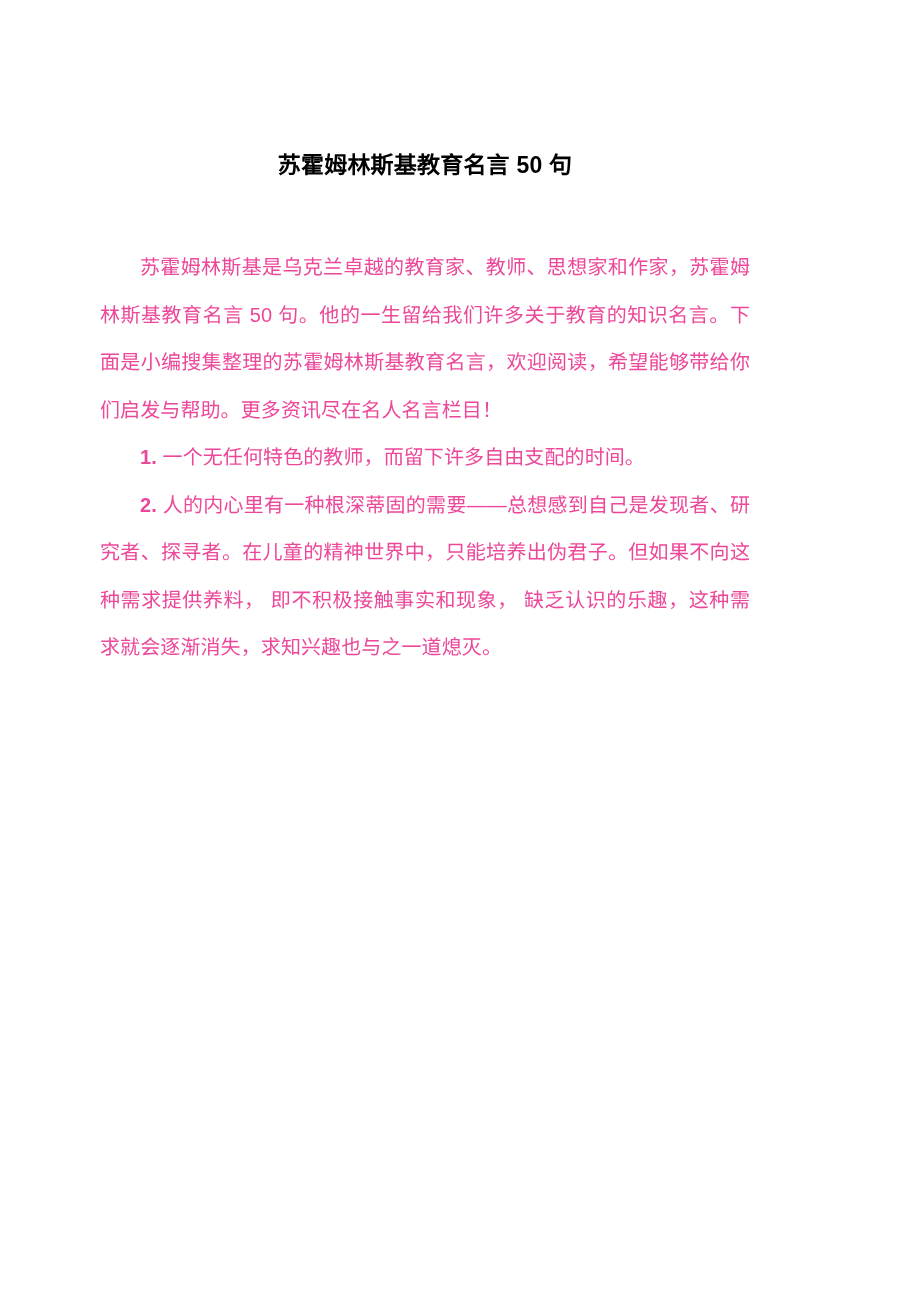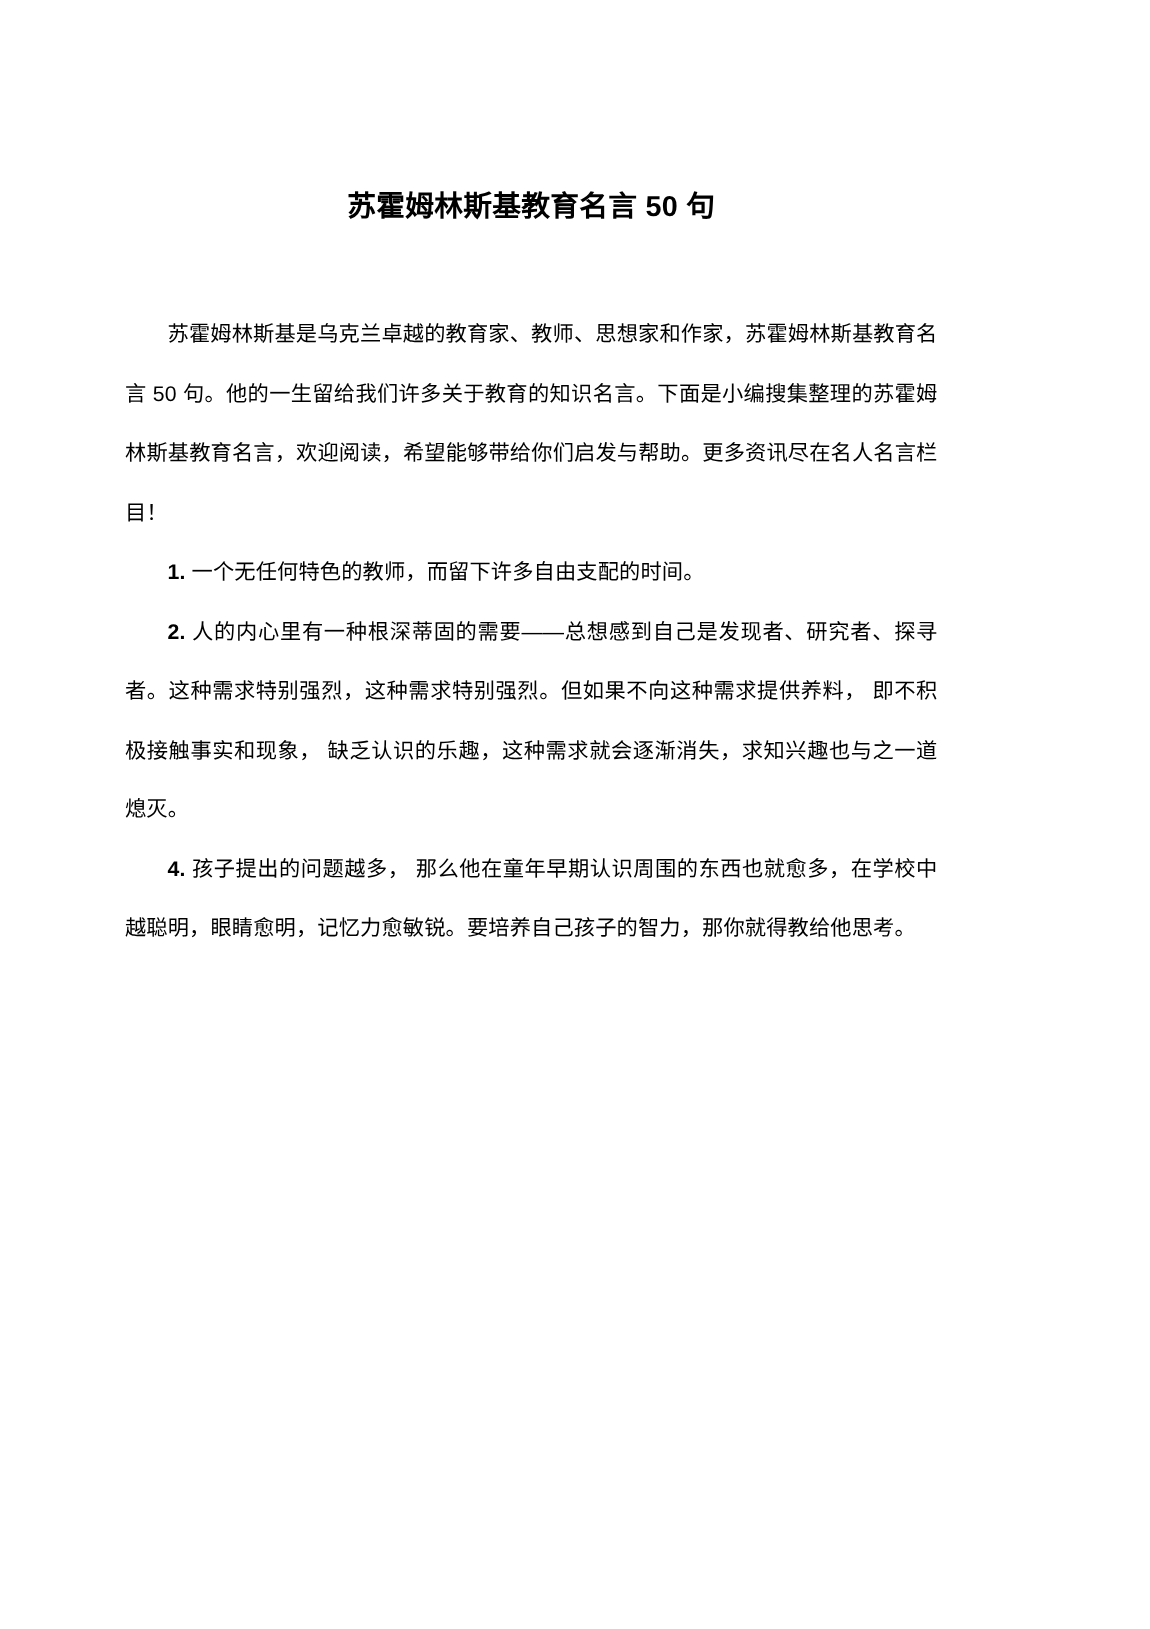--- a/index.html
+++ b/index.html
@@ -39,26 +39,26 @@
     letter-spacing: 0.2px;
     
     padding-top: 148px;
   }
   .body-block {
     margin-top: 62px;
   }
   p.para {
     margin: 0 0 0 0;
     padding: 0;
-    font-size: 17px;
+    font-size: 20px;
     line-height: 47.5px;
     text-align: justify;
     text-justify: inter-ideograph;
     text-indent: 2em;
-    color: #000000;
+    color: #ec4899;
     letter-spacing: 0.1px;
     word-break: break-all;
   }
   p.para + p.para {
     margin-top: 0;
   }
   p.para .num {
     font-weight: bold;
   }
   .footer {
@@ -87,28 +87,24 @@
 
       <p class="para">苏霍姆林斯基是乌克兰卓越的教育家、教师、思想家和作家，苏霍姆林斯基教育名言 50 句。他的一生留给我们许多关于教育的知识名言。下面是小编搜集整理的苏霍姆林斯基教育名言，欢迎阅读，希望能够带给你们启发与帮助。更多资讯尽在名人名言栏目！</p>
 
       <p class="para">
         <span class="num">1.</span>
         <span>一个无任何特色的教师，而留下许多自由支配的时间。</span>
       </p>
 
       <p class="para">
         <span class="num">2.</span>
-        <span>人的内心里有一种根深蒂固的需要——总想感到自己是发现者、研究者、探寻者。这种需求特别强烈，这种需求特别强烈。但如果不向这种需求提供养料， 即不积极接触事实和现象， 缺乏认识的乐趣，这种需求就会逐渐消失，求知兴趣也与之一道熄灭。</span>
+        <span>人的内心里有一种根深蒂固的需要——总想感到自己是发现者、研究者、探寻者。在儿童的精神世界中，只能培养出伪君子。但如果不向这种需求提供养料， 即不积极接触事实和现象， 缺乏认识的乐趣，这种需求就会逐渐消失，求知兴趣也与之一道熄灭。</span>
       </p>
 
 
-      <p class="para">
-        <span class="num">4.</span>
-        <span>孩子提出的问题越多， 那么他在童年早期认识周围的东西也就愈多，在学校中越聪明，眼睛愈明，记忆力愈敏锐。要培养自己孩子的智力，那你就得教给他思考。</span>
-      </p>
 
 
 
     </div>
   </div>
 
   <div class="footer">
     <span>1 / 10</span>
   </div>
 

